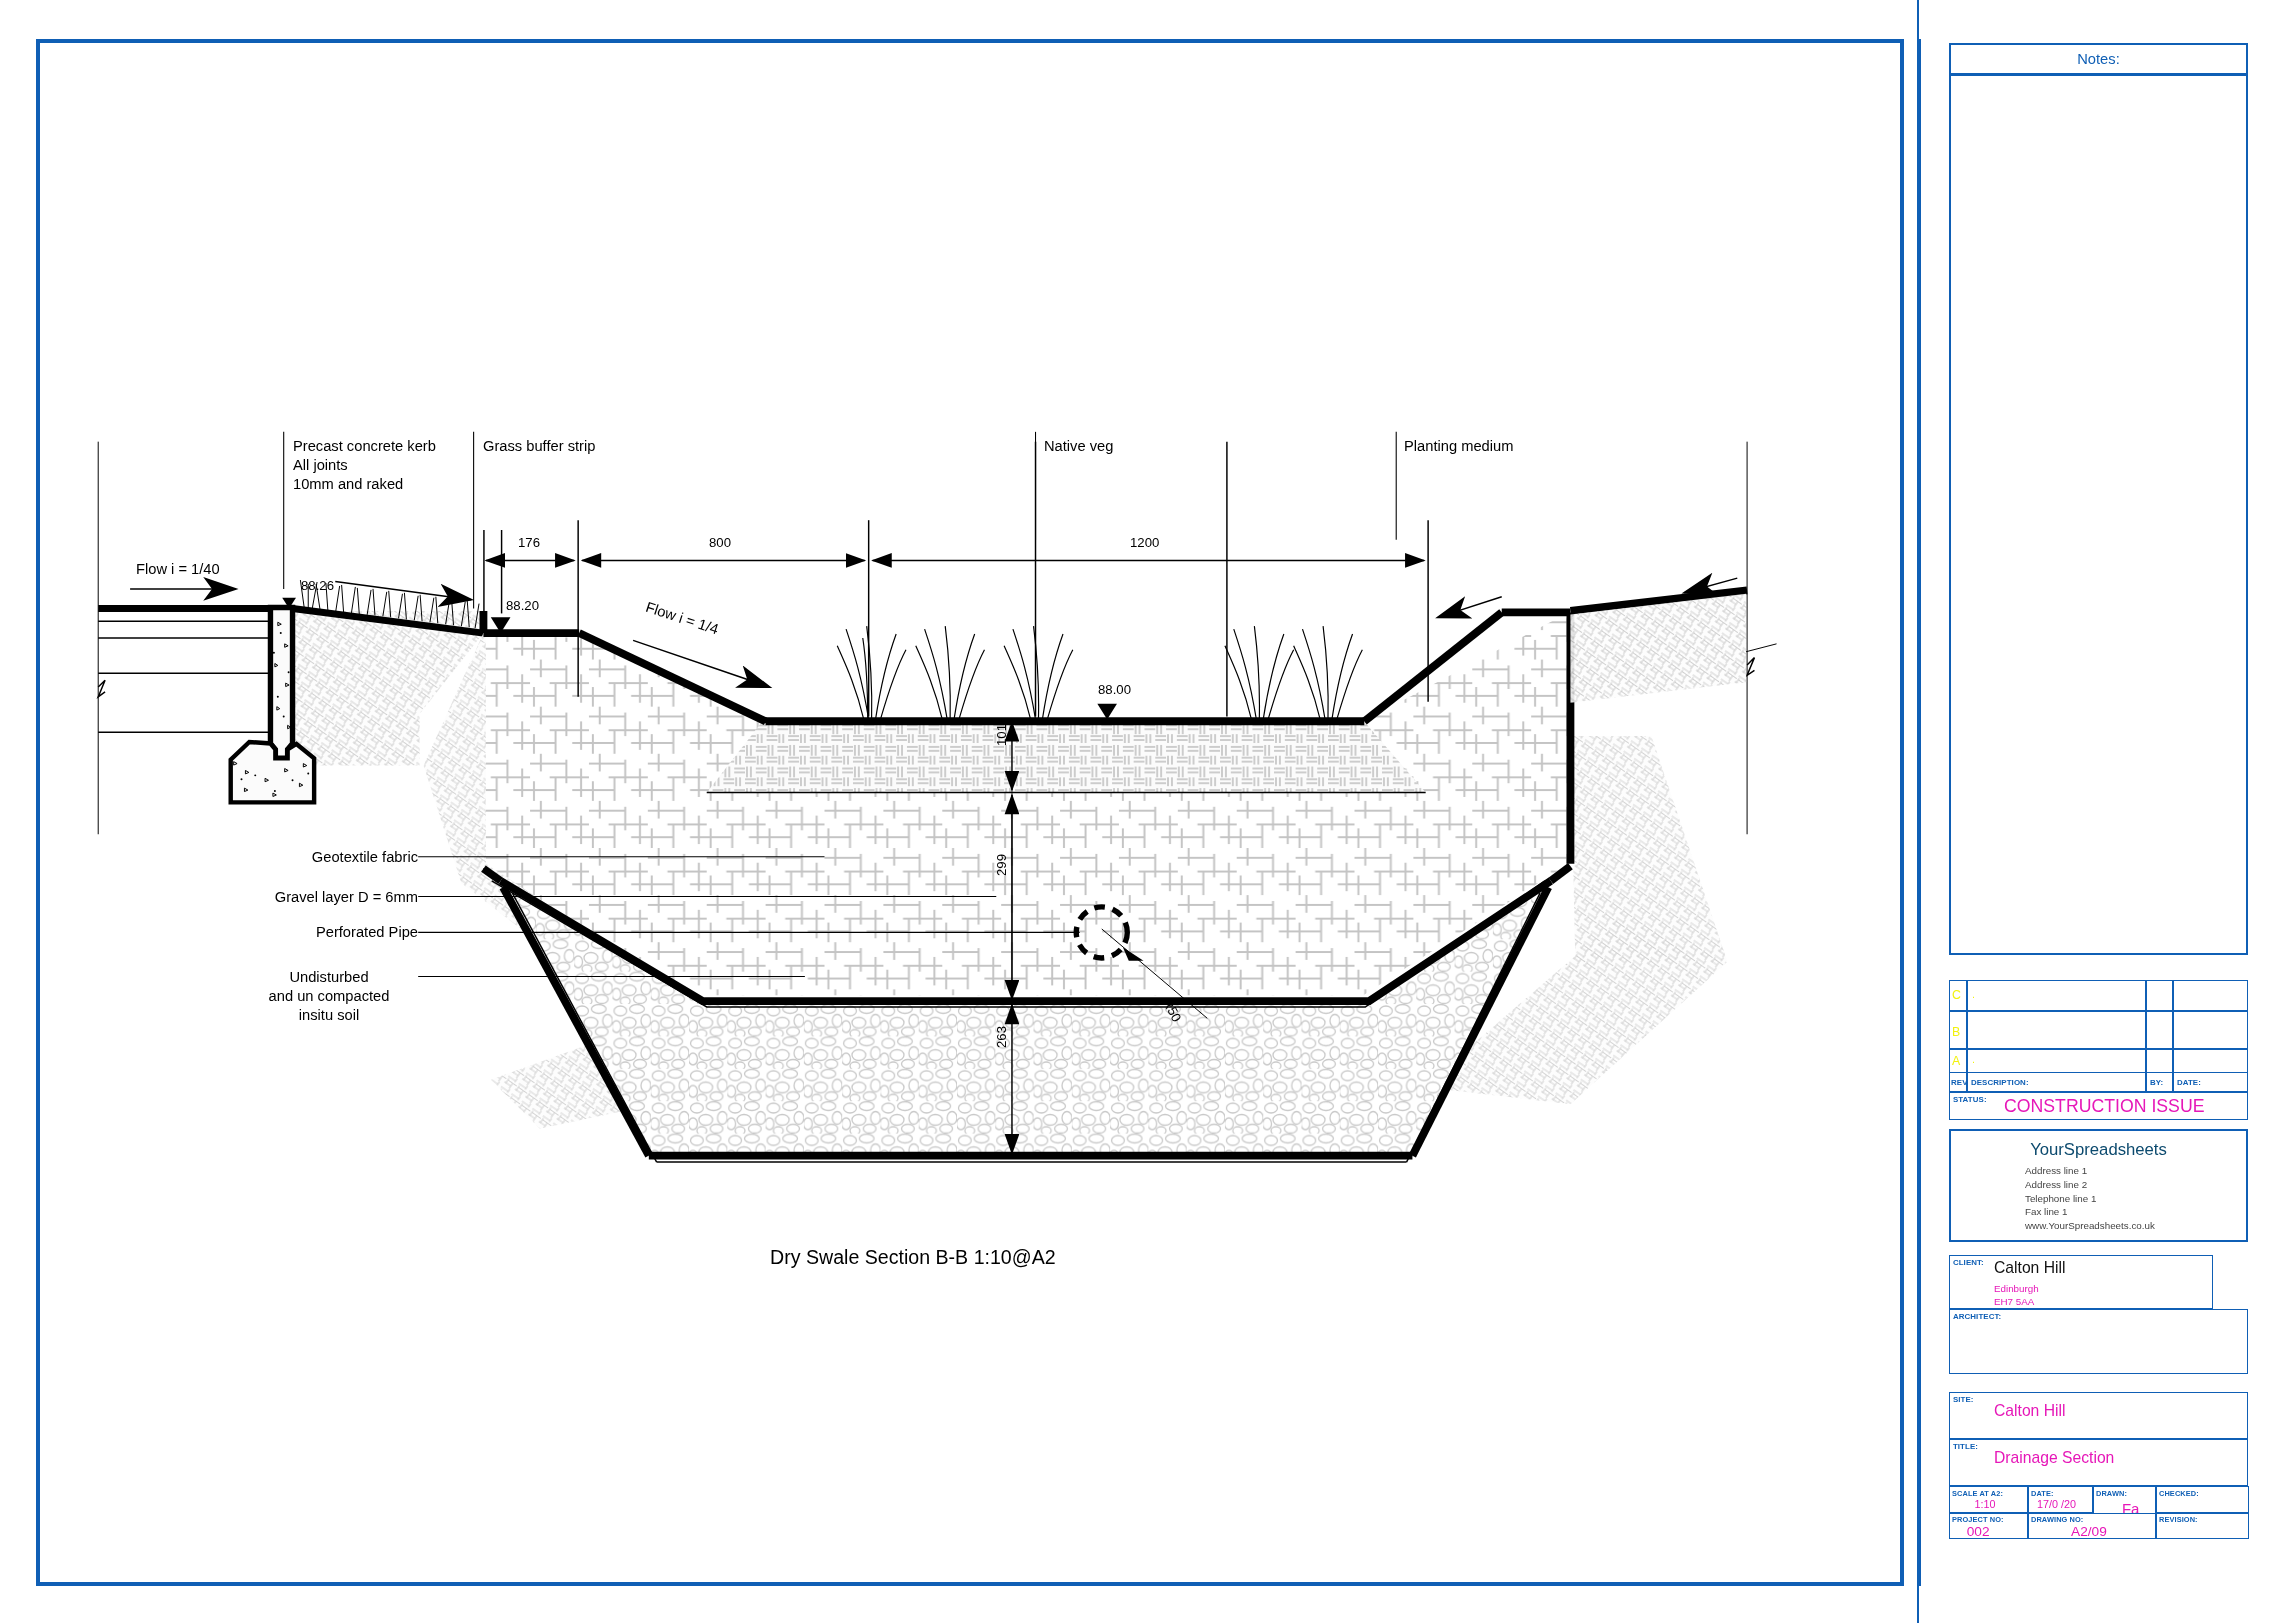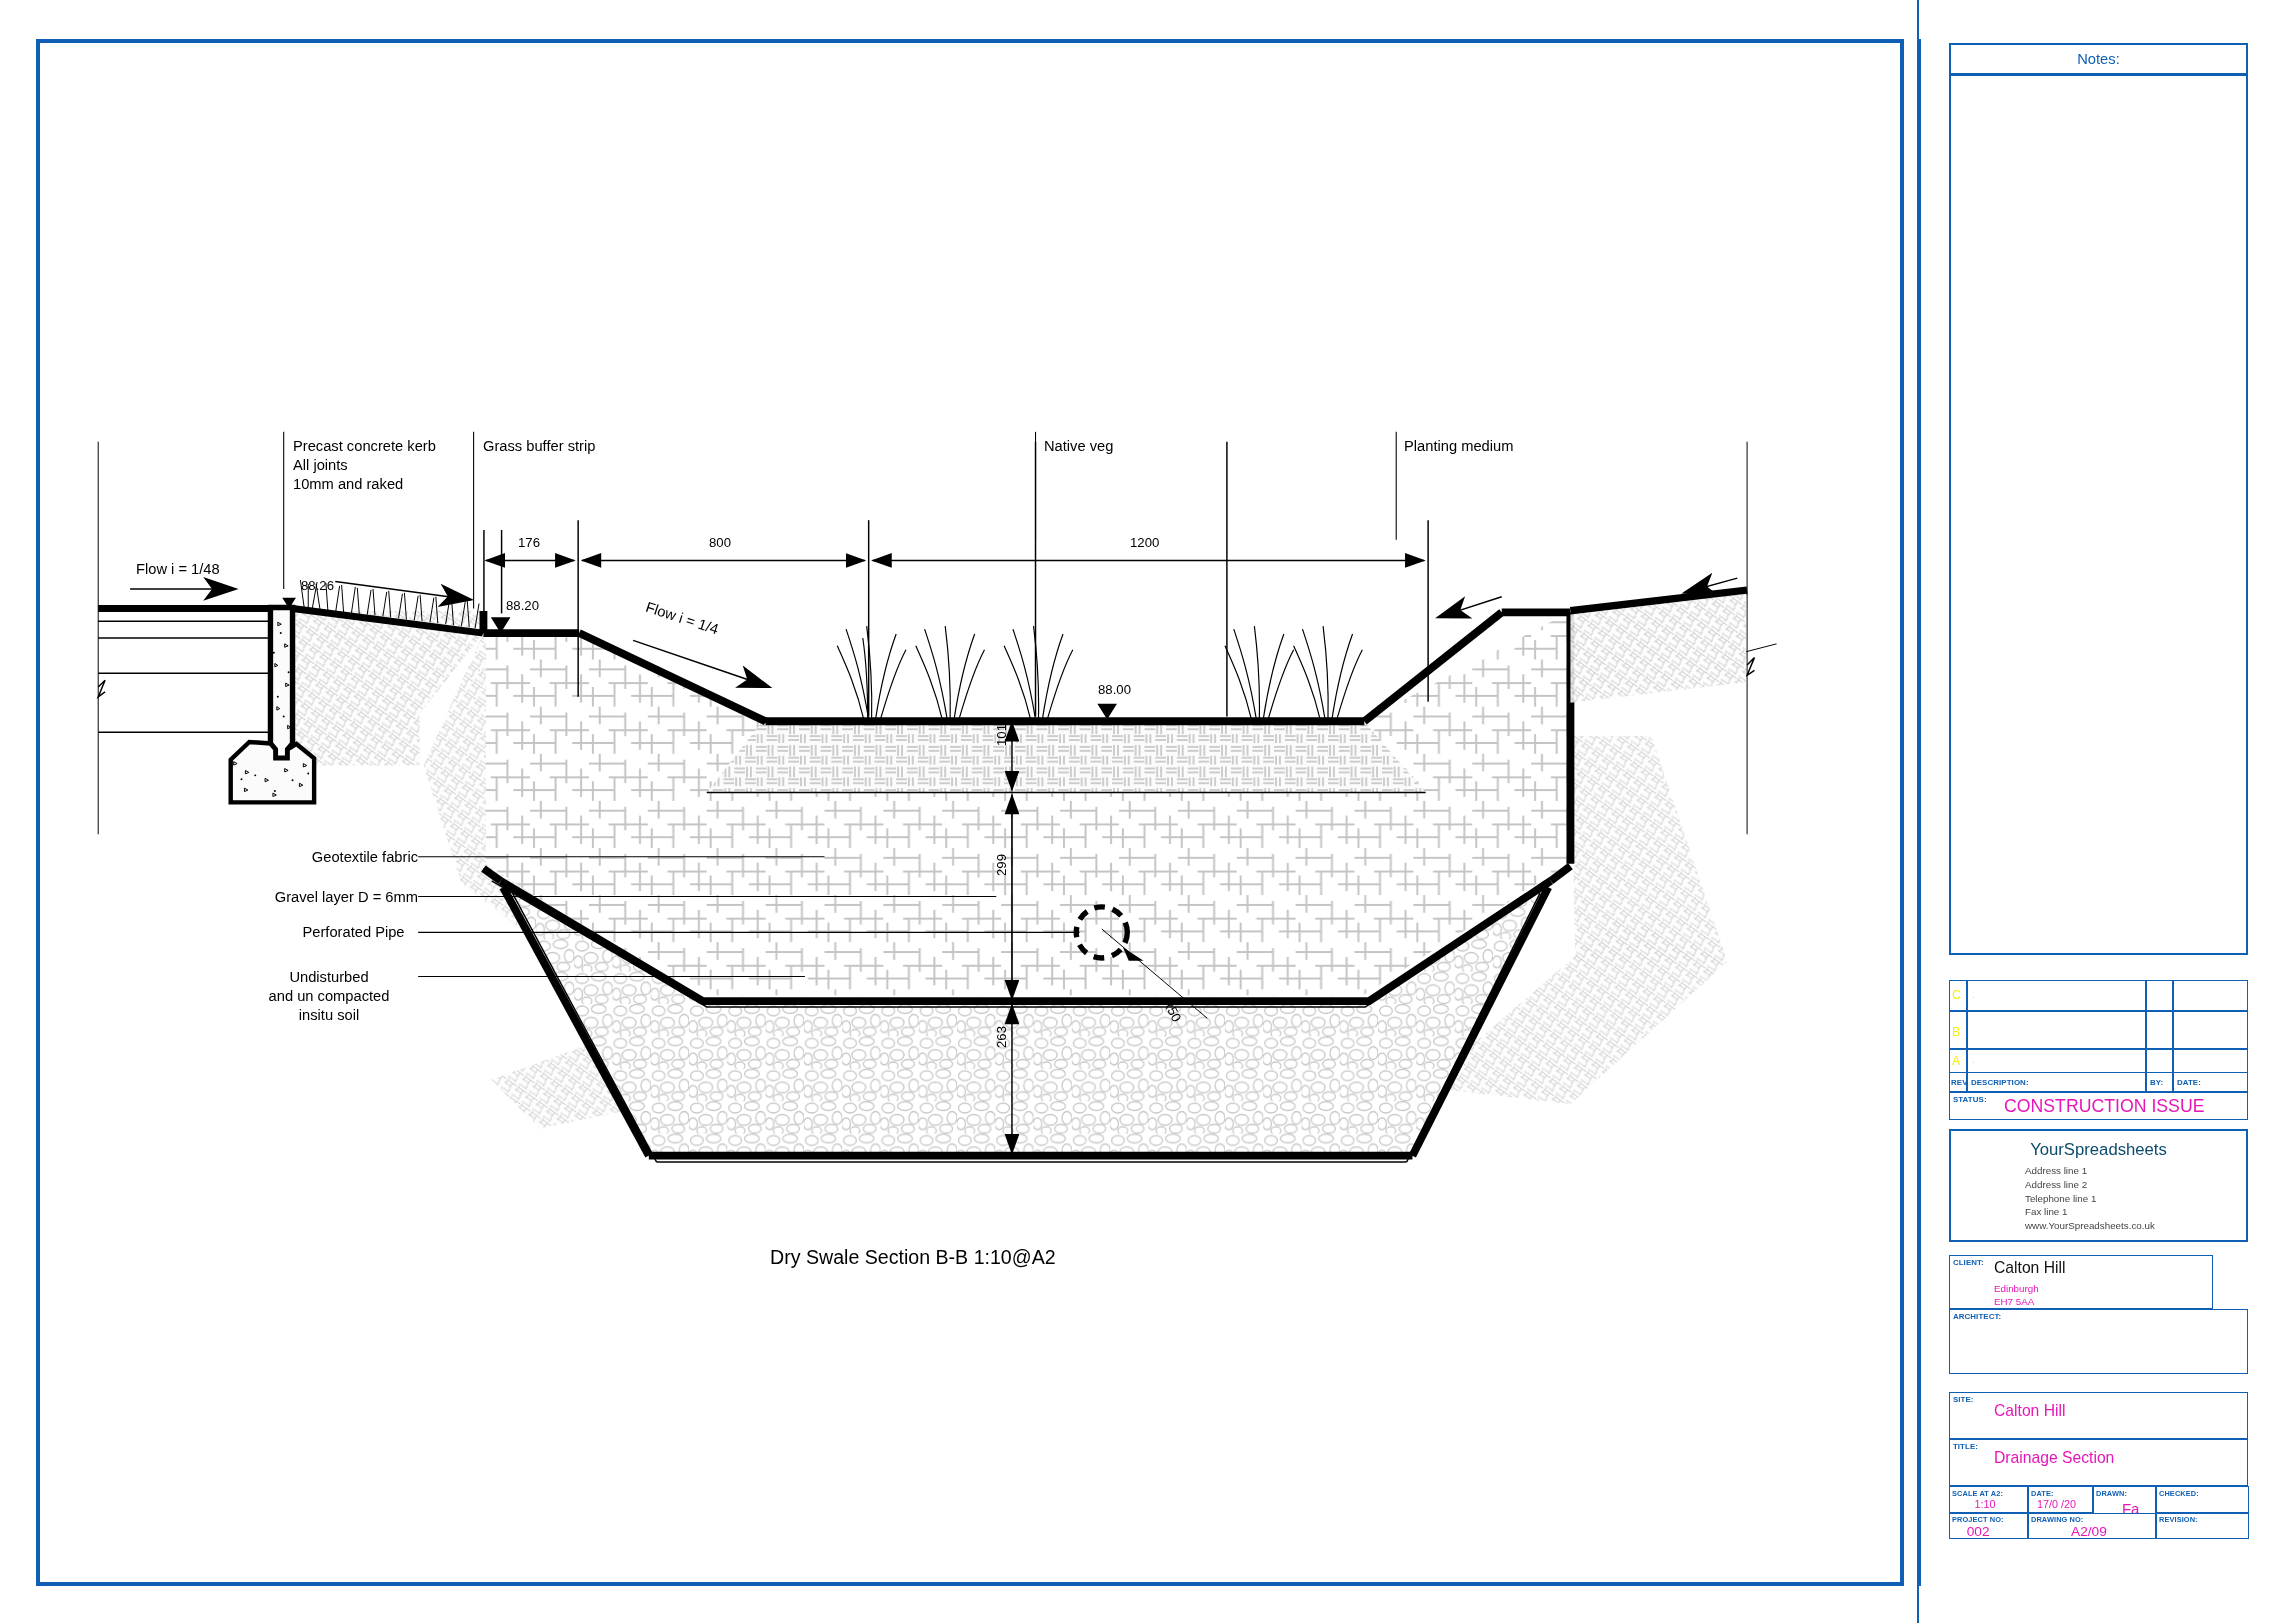--- a/index.html
+++ b/index.html
@@ -313,41 +313,41 @@
 <div class="abs dtext" style="left:293px;top:437px;">Precast concrete kerb
 All joints
 10mm and raked</div>
 
 <div class="abs dtext" style="left:483px;top:437px;">Grass buffer strip</div>
 
 <div class="abs dtext" style="left:1044px;top:437px;">Native veg</div>
 
 <div class="abs dtext" style="left:1404px;top:437px;">Planting medium</div>
 
-<div class="abs dtext" style="left:136px;top:560px;">Flow i = 1/48</div>
+<div class="abs dtext" style="left:136px;top:560px;">Flow i = 1/40</div>
 
 <div class="abs dtext" style="left:649px;top:598px;transform:rotate(18deg);transform-origin:left top;">Flow i = 1/4</div>
 
 <div class="abs dtext dtext-sm" style="left:301px;top:578px;">88.26</div>
 <div class="abs dtext dtext-sm" style="left:506px;top:598px;">88.20</div>
 <div class="abs dtext dtext-sm" style="left:1098px;top:682px;">88.00</div>
 
 <div class="abs dim" style="left:518px;top:535px;">176</div>
 <div class="abs dim" style="left:709px;top:535px;">800</div>
 <div class="abs dim" style="left:1130px;top:535px;">1200</div>
 
 <div class="abs dim" style="left:994px;top:724px;writing-mode:vertical-rl;transform:rotate(180deg);">101</div>
 <div class="abs dim" style="left:994px;top:854px;writing-mode:vertical-rl;transform:rotate(180deg);">299</div>
 <div class="abs dim" style="left:994px;top:1026px;writing-mode:vertical-rl;transform:rotate(180deg);">263</div>
 
 <div class="abs dim" style="left:1173px;top:996px;transform:rotate(62deg);transform-origin:left top;">R50</div>
 
 <div class="abs dtext" style="left:289px;top:848px;width:129px;text-align:right;">Geotextile fabric</div>
 <div class="abs dtext" style="left:240px;top:888px;width:178px;text-align:right;">Gravel layer D = 6mm</div>
-<div class="abs dtext" style="left:289px;top:923px;width:129px;text-align:center;">Perforated Pipe</div>
+<div class="abs dtext" style="left:289px;top:923px;width:129px;text-align:right;">Perforated Pipe</div>
 <div class="abs dtext" style="left:240px;top:968px;width:178px;text-align:center;">Undisturbed
 and un compacted
 insitu soil</div>
 
 <div class="abs" style="left:770px;top:1246px;font-size:19.6px;color:#000;">Dry Swale Section B-B 1:10@A2</div>
 
 <div class="abs bluebox" style="left:1949px;top:43px;width:299px;height:32px;">
   <div style="text-align:center;line-height:28.5px;color:#0f5fb5;font-size:14.7px;">Notes:</div>
 </div>
 <div class="abs bluebox" style="left:1949px;top:74px;width:299px;height:881px;">

